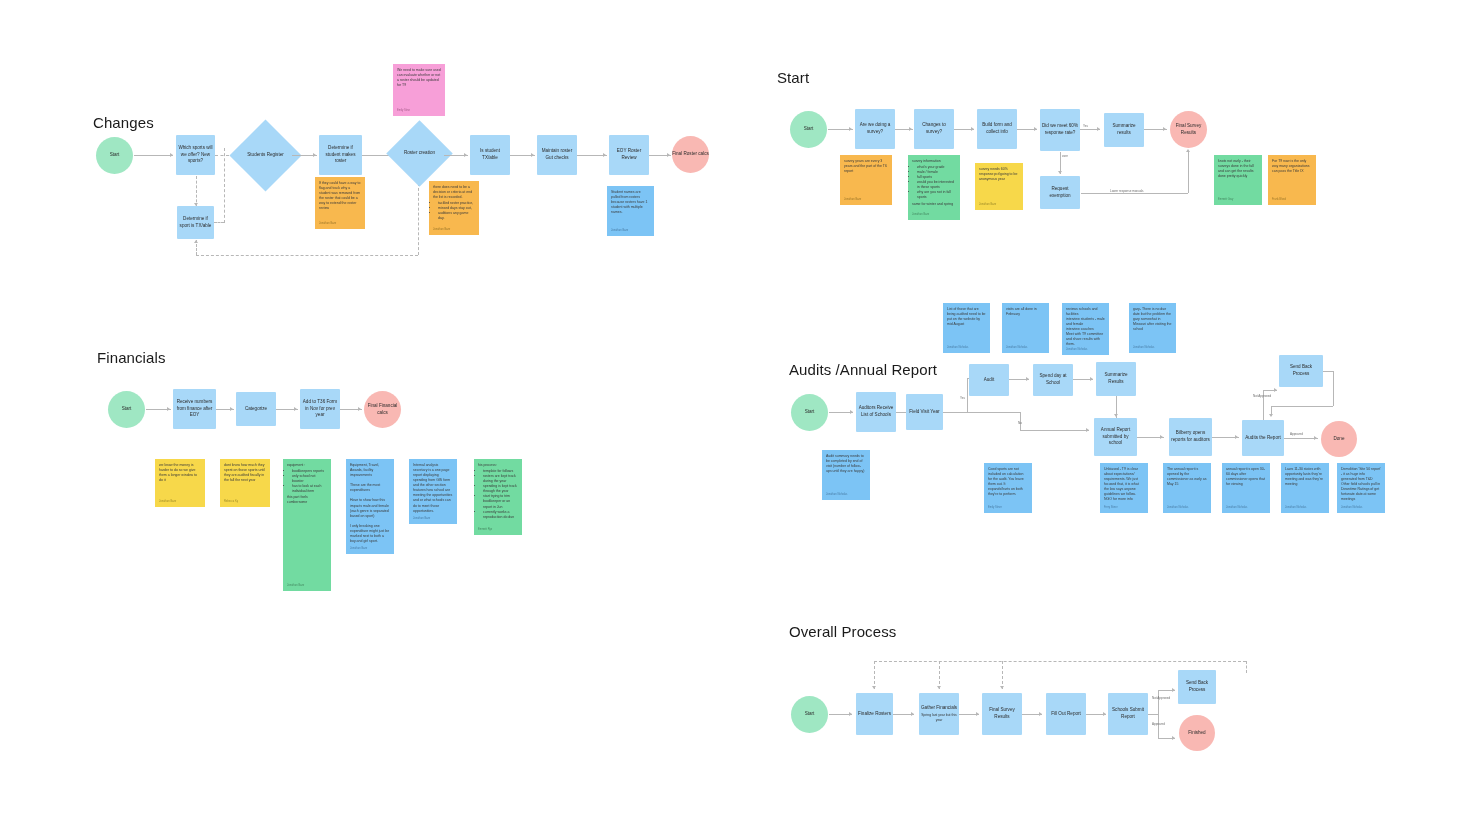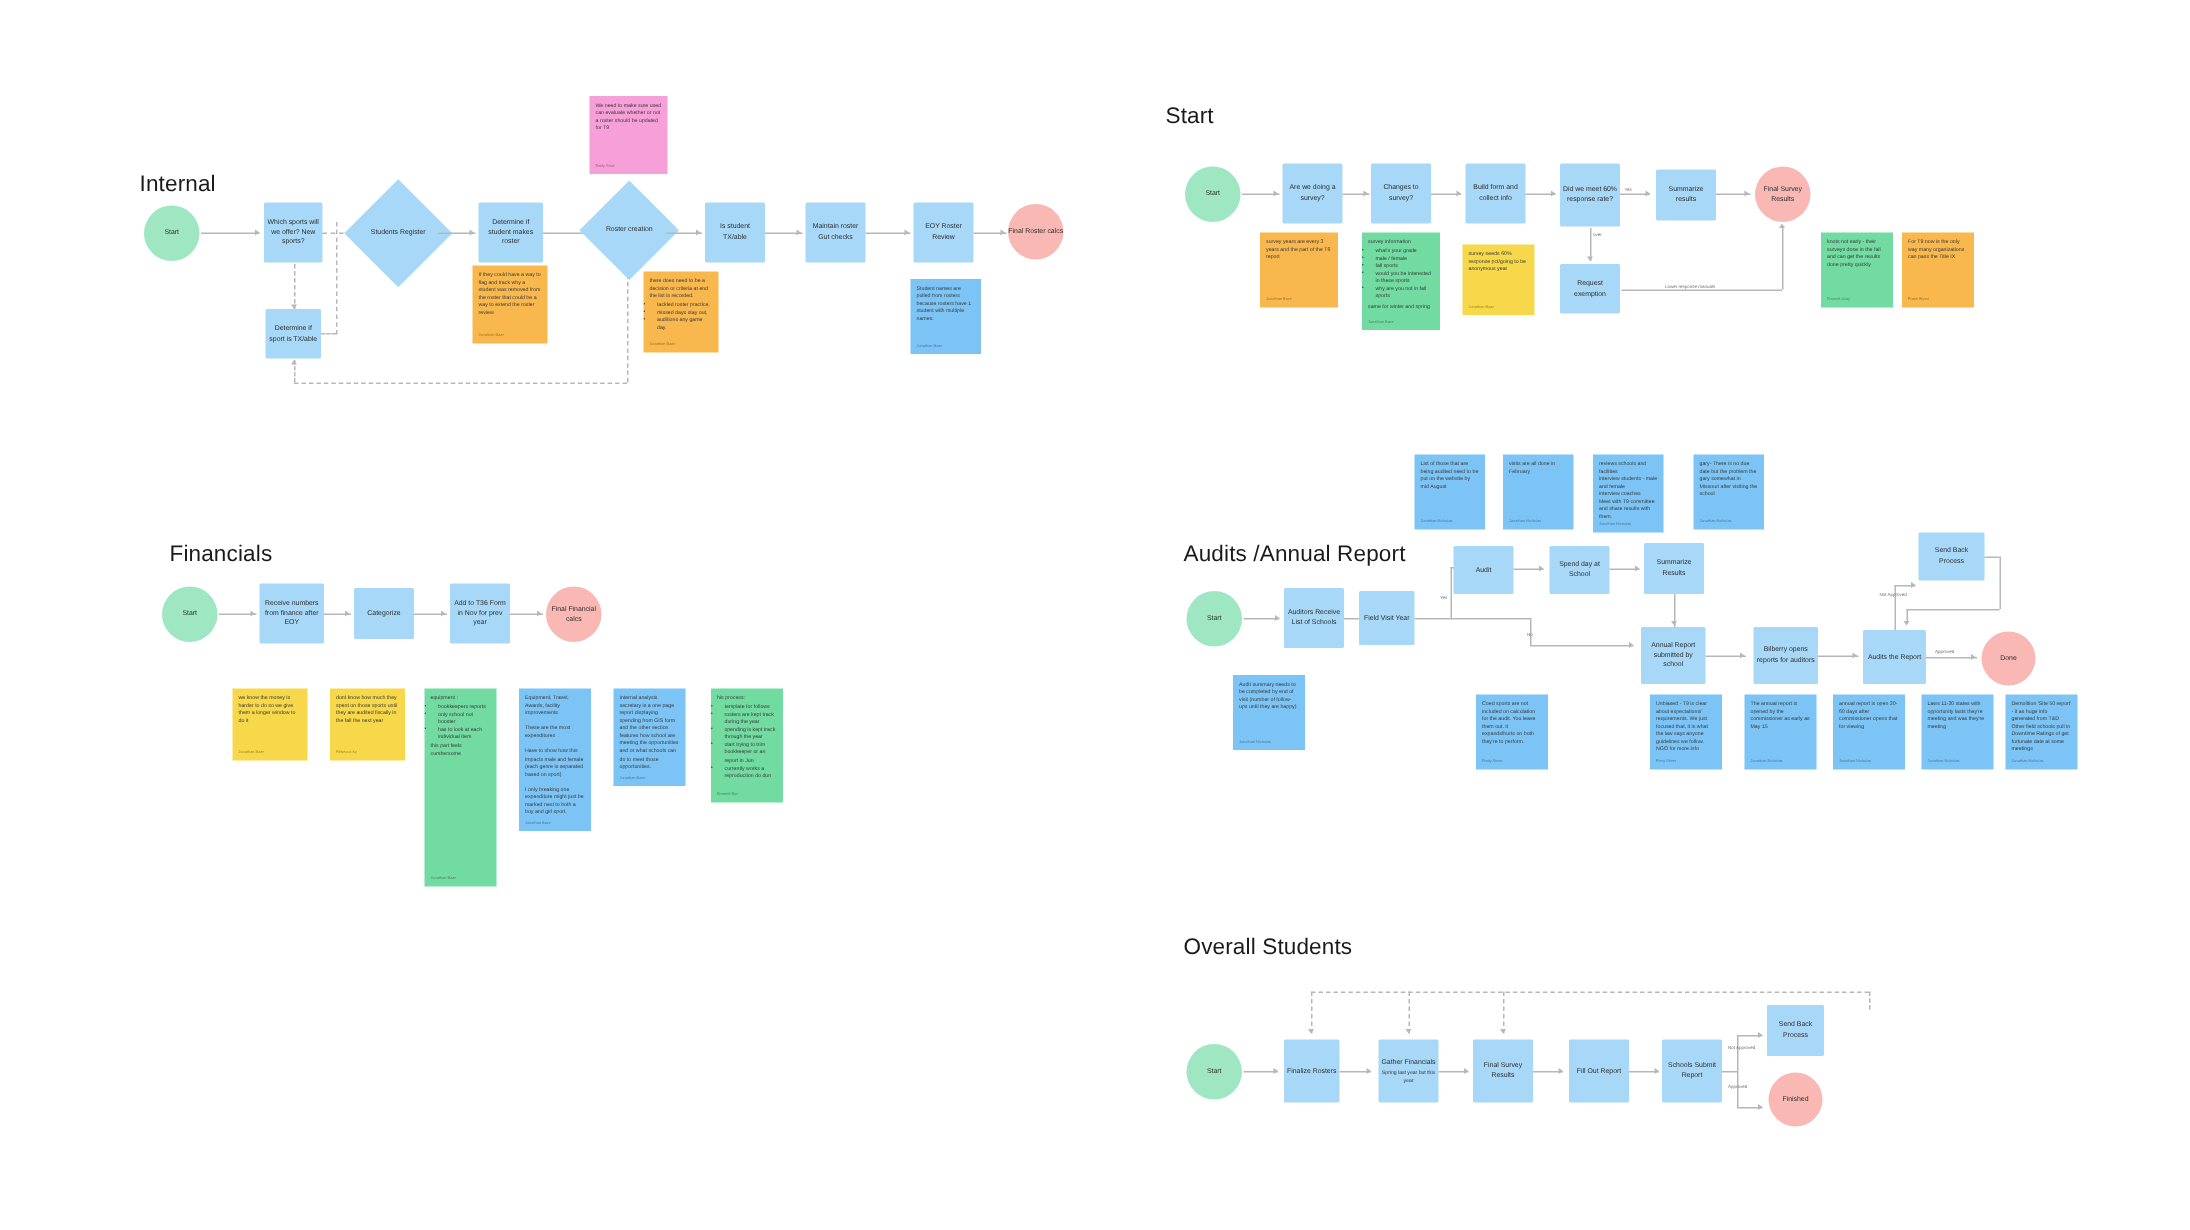--- a/index.html
+++ b/index.html
@@ -120,21 +120,21 @@
   }
   .edge-label{
     position:absolute;font-size:3px;color:#6d6d6d;white-space:nowrap;
   }
 </style>
 </head>
 <body>
 
 <div class="canvas">
 
-  <div class="abs section-title" style="left:93px;top:114px;">Internal</div>
+  <div class="abs section-title" style="left:93px;top:114px;">Changes</div>
 
   <div class="note pink abs" style="left:393px;top:64px;width:52px;height:52px;">
     <div class="body">We need to make sure used can evaluate whether or not a roster should be updated for T9</div>
     <div class="author">Emily Stine</div>
   </div>
 
   <div class="circle green abs" style="left:96px;top:137px;width:37px;height:37px;">Start</div>
   <div class="ln h abs" style="left:134px;top:155px;width:39px;"></div>
   <div class="arrow abs" style="left:170px;top:152.5px;"></div>
 
@@ -272,21 +272,21 @@
   <div class="note green abs" style="left:1214px;top:155px;width:48px;height:50px;">
     <div class="body">knots not early - their surveys done in the fall and can get the results done pretty quickly</div>
     <div class="author">Emmett Gray</div>
   </div>
 
   <div class="note orange abs" style="left:1268px;top:155px;width:48px;height:50px;">
     <div class="body">For T9 now is the only way many organizations can pass the Title IX</div>
     <div class="author">Frank Blved</div>
   </div>
 
-  <div class="abs section-title" style="left:97px;top:361px;margin-left:16px;">Financials</div>
+  <div class="abs section-title" style="left:97px;top:349px;">Financials</div>
 
   <div class="circle green abs" style="left:108px;top:391px;width:37px;height:37px;">Start</div>
   <div class="ln h abs" style="left:146px;top:409px;width:25px;"></div>
   <div class="arrow abs" style="left:167px;top:406.5px;"></div>
 
   <div class="node abs" style="left:173px;top:389px;width:43px;height:40px;">Receive numbers from finance after EOY</div>
   <div class="ln h abs" style="left:216px;top:409px;width:18px;"></div>
   <div class="arrow abs" style="left:230px;top:406.5px;"></div>
 
   <div class="node abs" style="left:236px;top:392px;width:40px;height:34px;">Categorize</div>
@@ -453,21 +453,21 @@
   </div>
   <div class="note blue abs" style="left:1281px;top:463px;width:48px;height:50px;">
     <div class="body">Laws 11-30 states with opportunity lasts they're meeting and was they're meeting</div>
     <div class="author">Jonathan Nicholas</div>
   </div>
   <div class="note blue abs" style="left:1337px;top:463px;width:48px;height:50px;">
     <div class="body">Demolition 'Site 50 report' - it as huge info generated from T&amp;D Other field schools pull in Downtime Ratings of get fortunate date at some meetings</div>
     <div class="author">Jonathan Nicholas</div>
   </div>
 
-  <div class="abs section-title" style="left:789px;top:623px;">Overall Students</div>
+  <div class="abs section-title" style="left:789px;top:623px;">Overall Process</div>
 
   <div class="circle green abs" style="left:791px;top:696px;width:37px;height:37px;">Start</div>
   <div class="ln h abs" style="left:829px;top:714px;width:23px;"></div>
   <div class="arrow abs" style="left:849px;top:711.5px;"></div>
 
   <div class="node abs" style="left:856px;top:693px;width:37px;height:42px;">Finalize Rosters</div>
   <div class="ln h abs" style="left:893px;top:714px;width:21px;"></div>
   <div class="arrow abs" style="left:911px;top:711.5px;"></div>
 
   <div class="node abs" style="left:919px;top:693px;width:40px;height:42px;flex-direction:column;">

